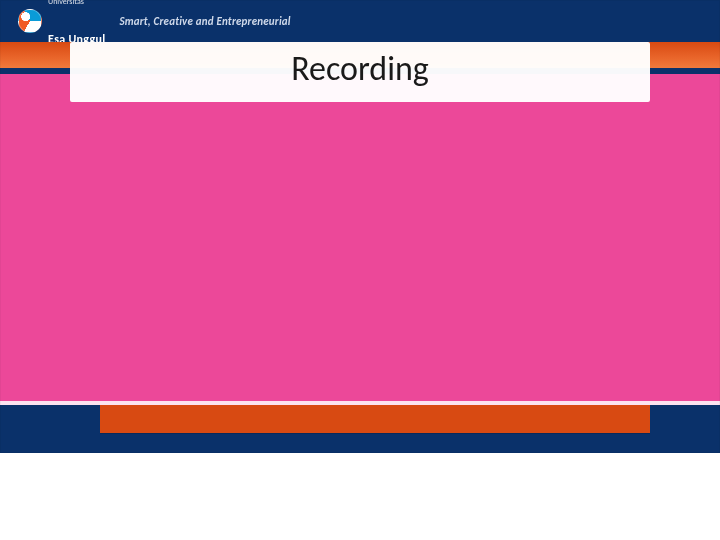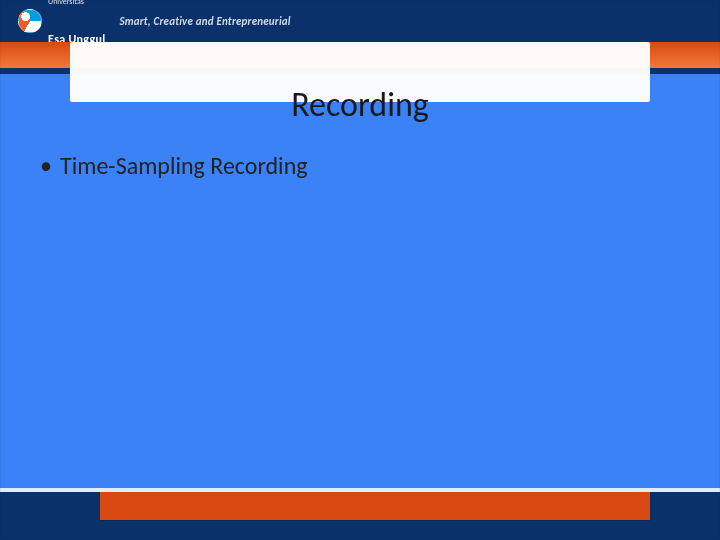--- a/index.html
+++ b/index.html
@@ -1,22 +1,22 @@
 <!DOCTYPE html>
 <html><head>
 <meta charset="utf-8">
 <style>
   * { margin: 0; padding: 0; box-sizing: border-box; }
   html, body { width: 720px; height: 540px; font-family: "Calibri", "Arial", sans-serif; background: #fff; overflow: hidden; }
 
   .slide {
     position: relative;
     width: 720px;
-    height: 540px;
-    background: #3b82f6;
+    height: 453px;
+    background: #ec4899;
     padding-left: 20px;
   }
 
   
   .topbar {
     position: absolute;
     top: 0; left: 0; right: 0;
     height: 42px;
     background: #0a316a;
     display: flex;
@@ -60,21 +60,20 @@
     display: flex;
     align-items: flex-start;
     justify-content: center;
     padding-top: 6px;
   }
   .slide-title {
     font-size: 34px;
     color: #1a1a1a;
     font-weight: 400;
     font-family: "Calibri", "Arial", sans-serif;
-    margin-top: 36px;
   }
 
   
   .blue-band {
     position: absolute;
     top: 60px; left: 0; right: 0; height: 14px;
     background: #0a316a;
   }
 
   
@@ -152,20 +151,19 @@
 
   <div class="blue-band"></div>
   <div class="orange-accent"></div>
 
   <div class="title-plate">
     <div class="slide-title">Recording</div>
   </div>
 
   <div class="content">
     <ul class="bullets">
-      <li><span>Time-Sampling Recording</span></li>
     </ul>
   </div>
 
   <div class="footer-white-cap"></div>
   <div class="footer-blue"></div>
   <div class="footer-orange"></div>
 </div>
 
 </body></html>

